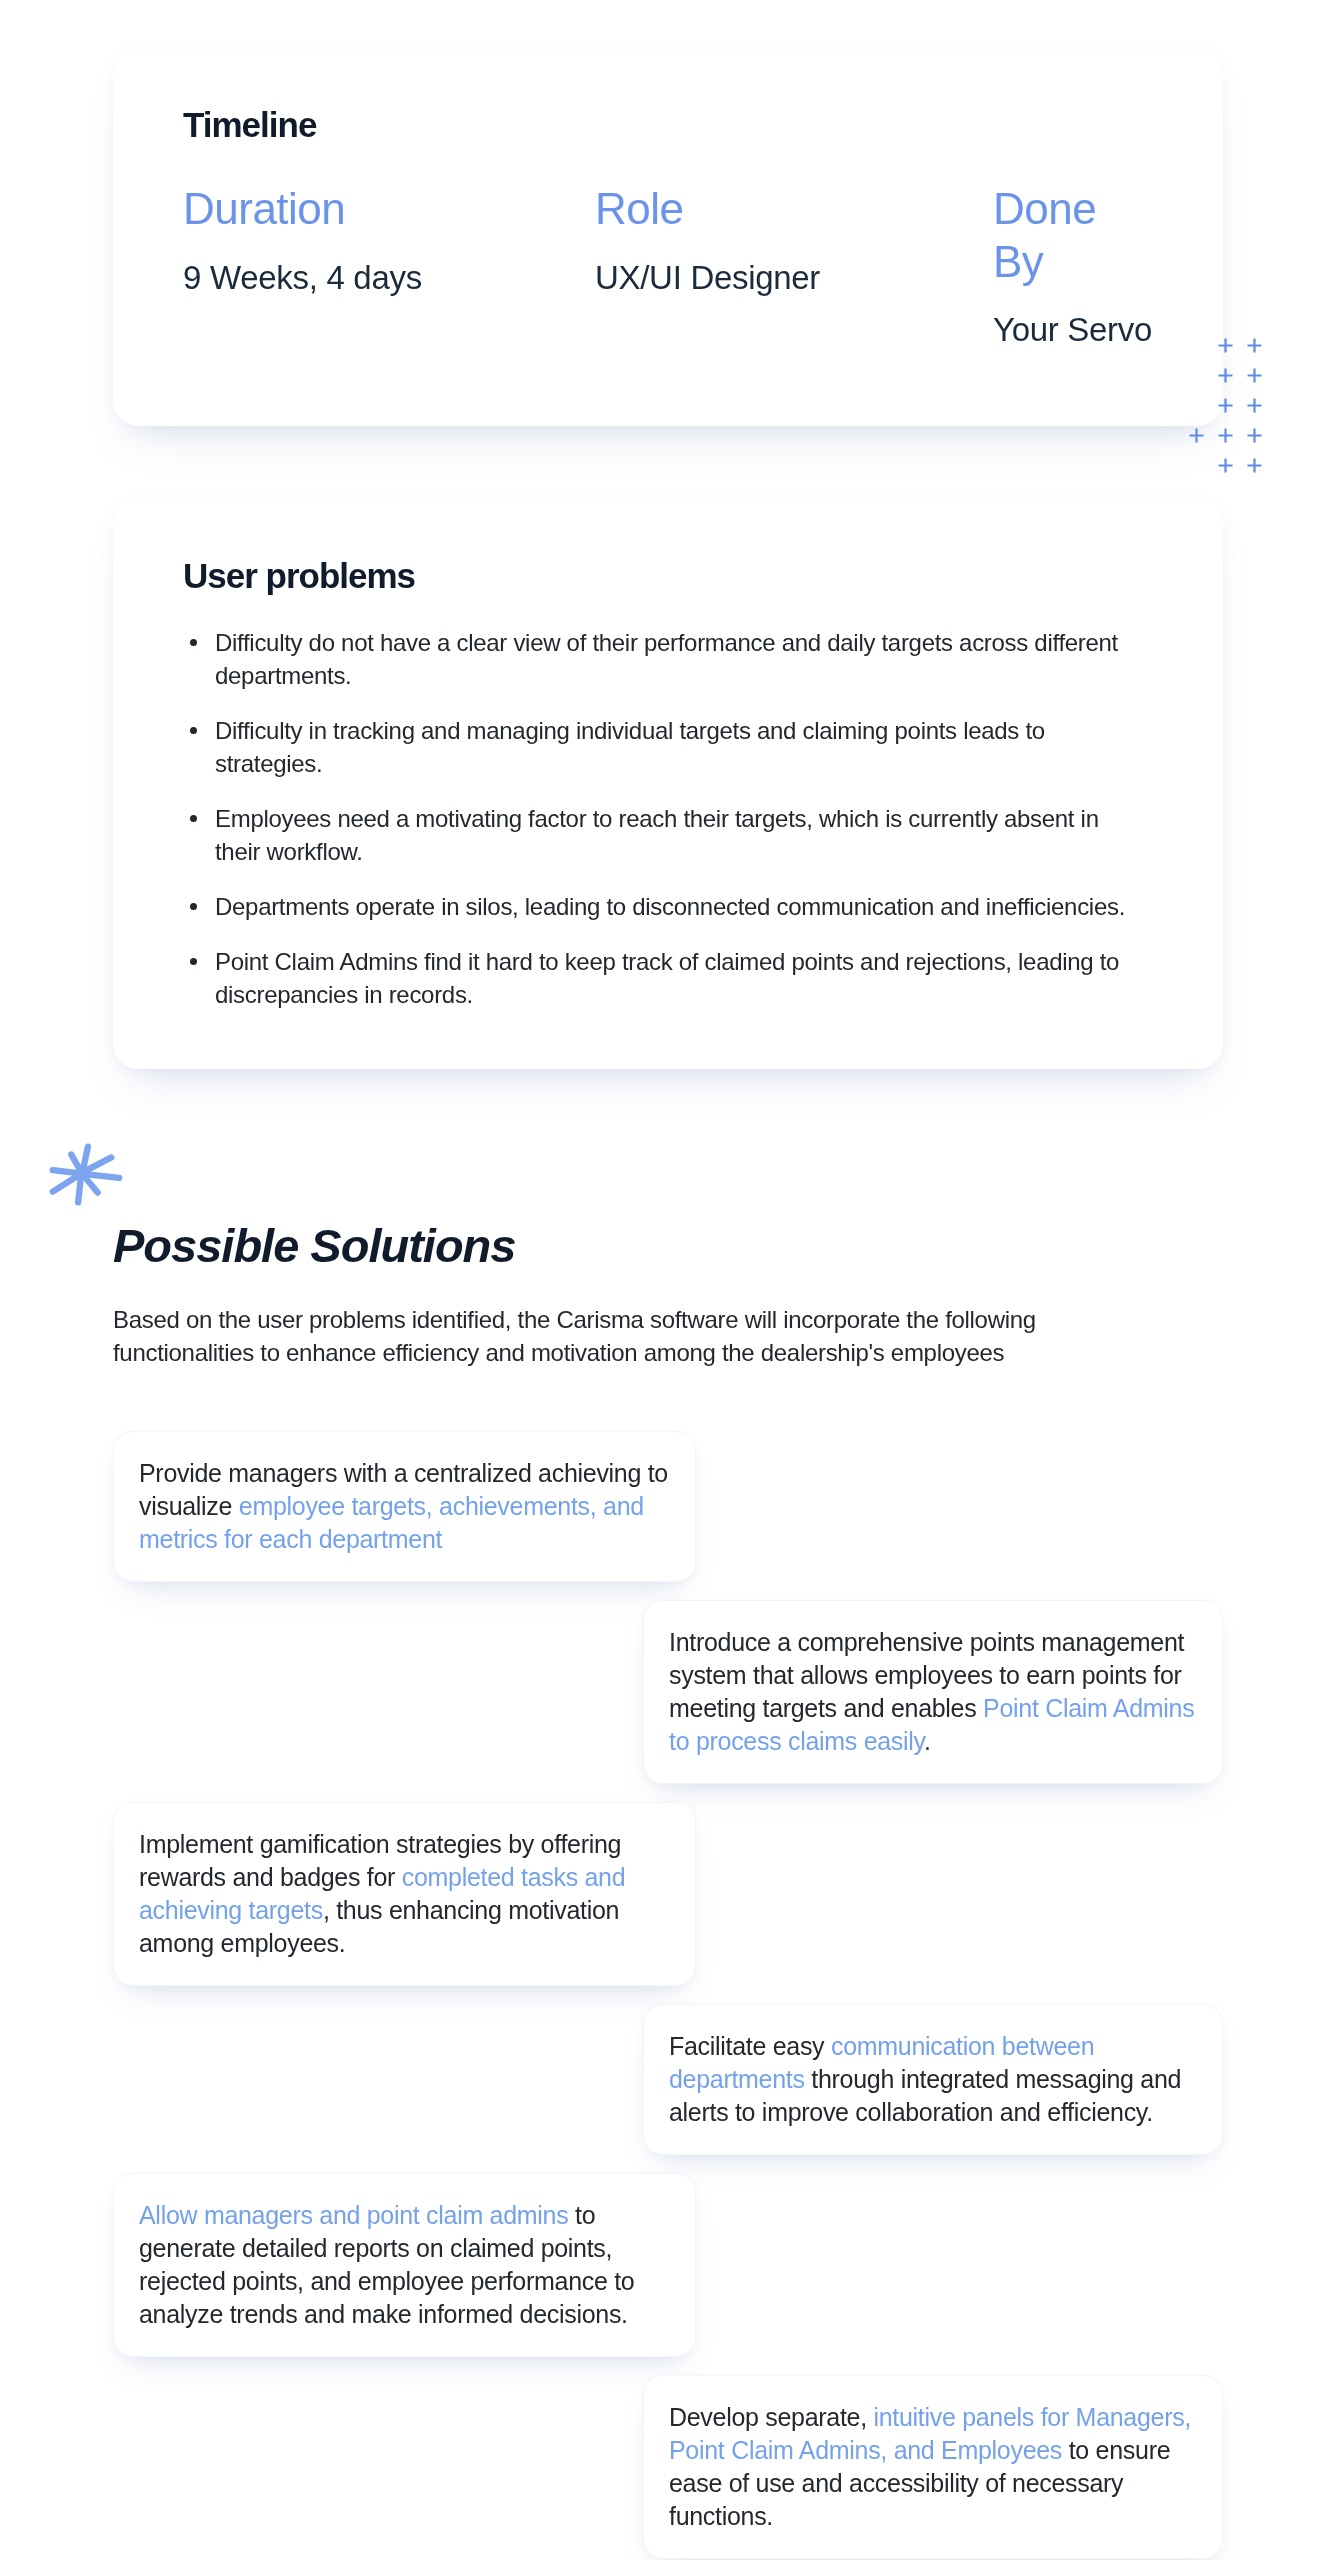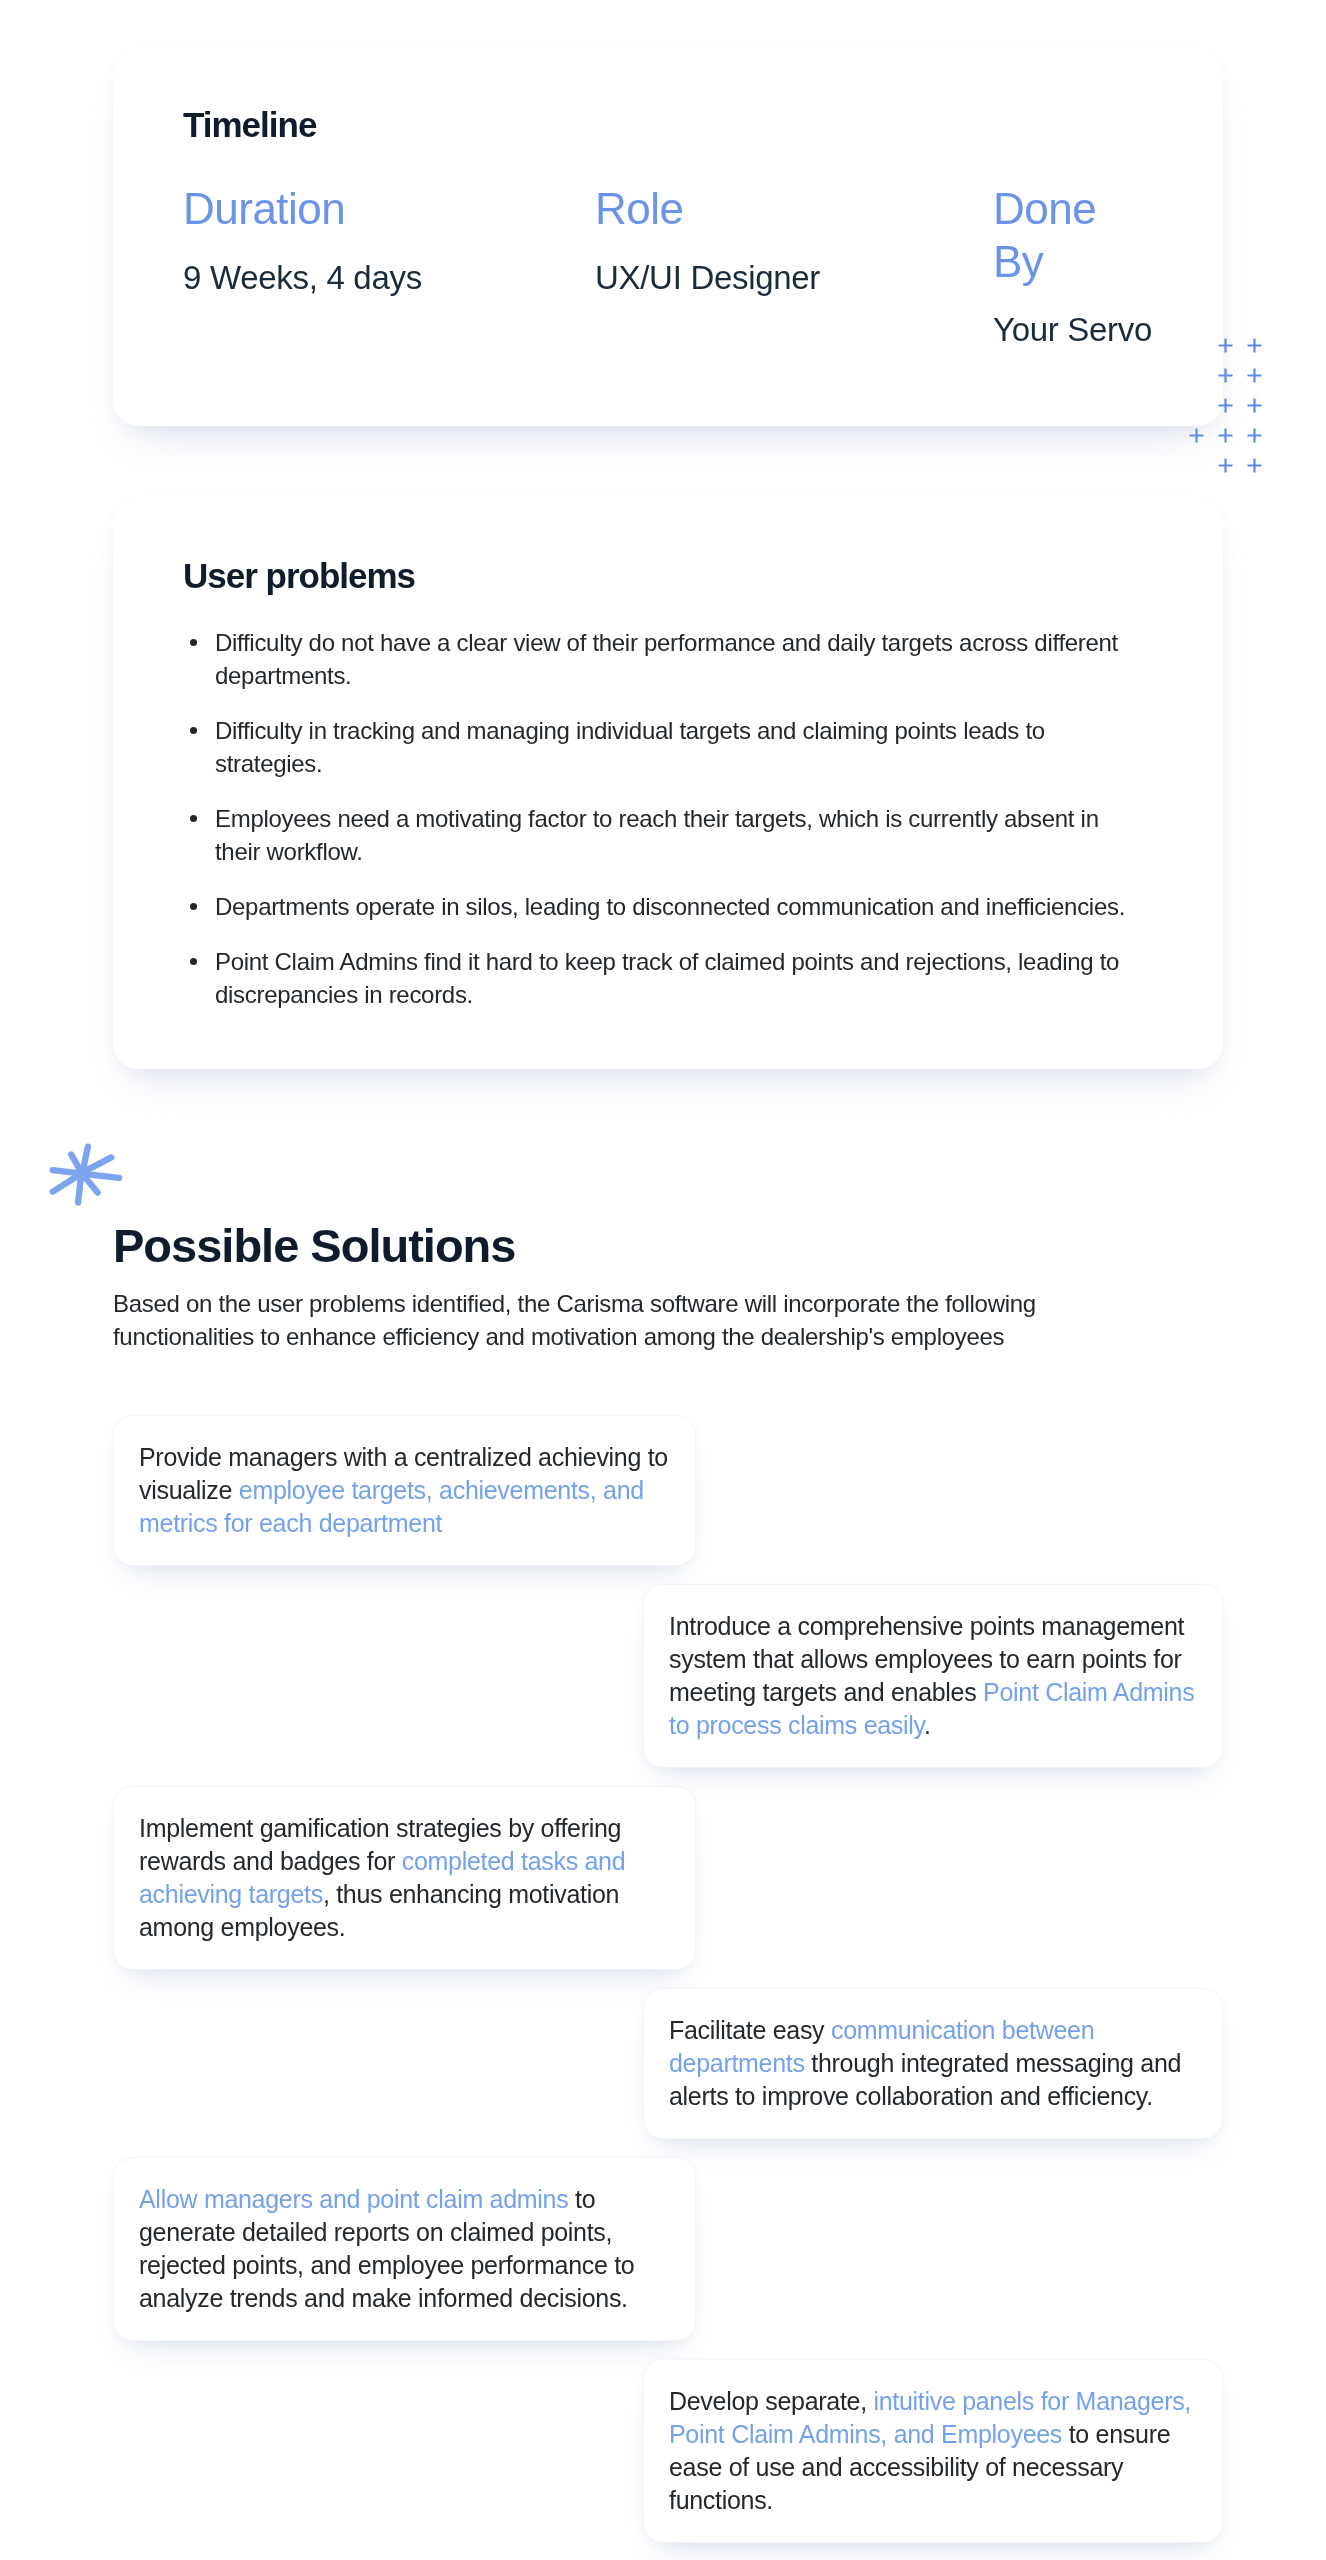--- a/index.html
+++ b/index.html
@@ -114,23 +114,24 @@
     display:block;
     margin-left:-70px;
     margin-bottom:10px;
   }
   .section-title{
     font-size:47px;
     font-weight:bold;
     letter-spacing:-1px;
     color:var(--heading);
     line-height:1.25;
+    font-style:italic;
   }
   .section-intro{
-    margin-top:12px;
+    margin-top:28px;
     max-width:1045px;
     font-size:24px;
     letter-spacing:-0.3px;
     line-height:33px;
     color:var(--body);
   }
   .solution-cards{margin-top:62px;}
   .sol-card{
     width:583px;
     background:var(--card-bg);

